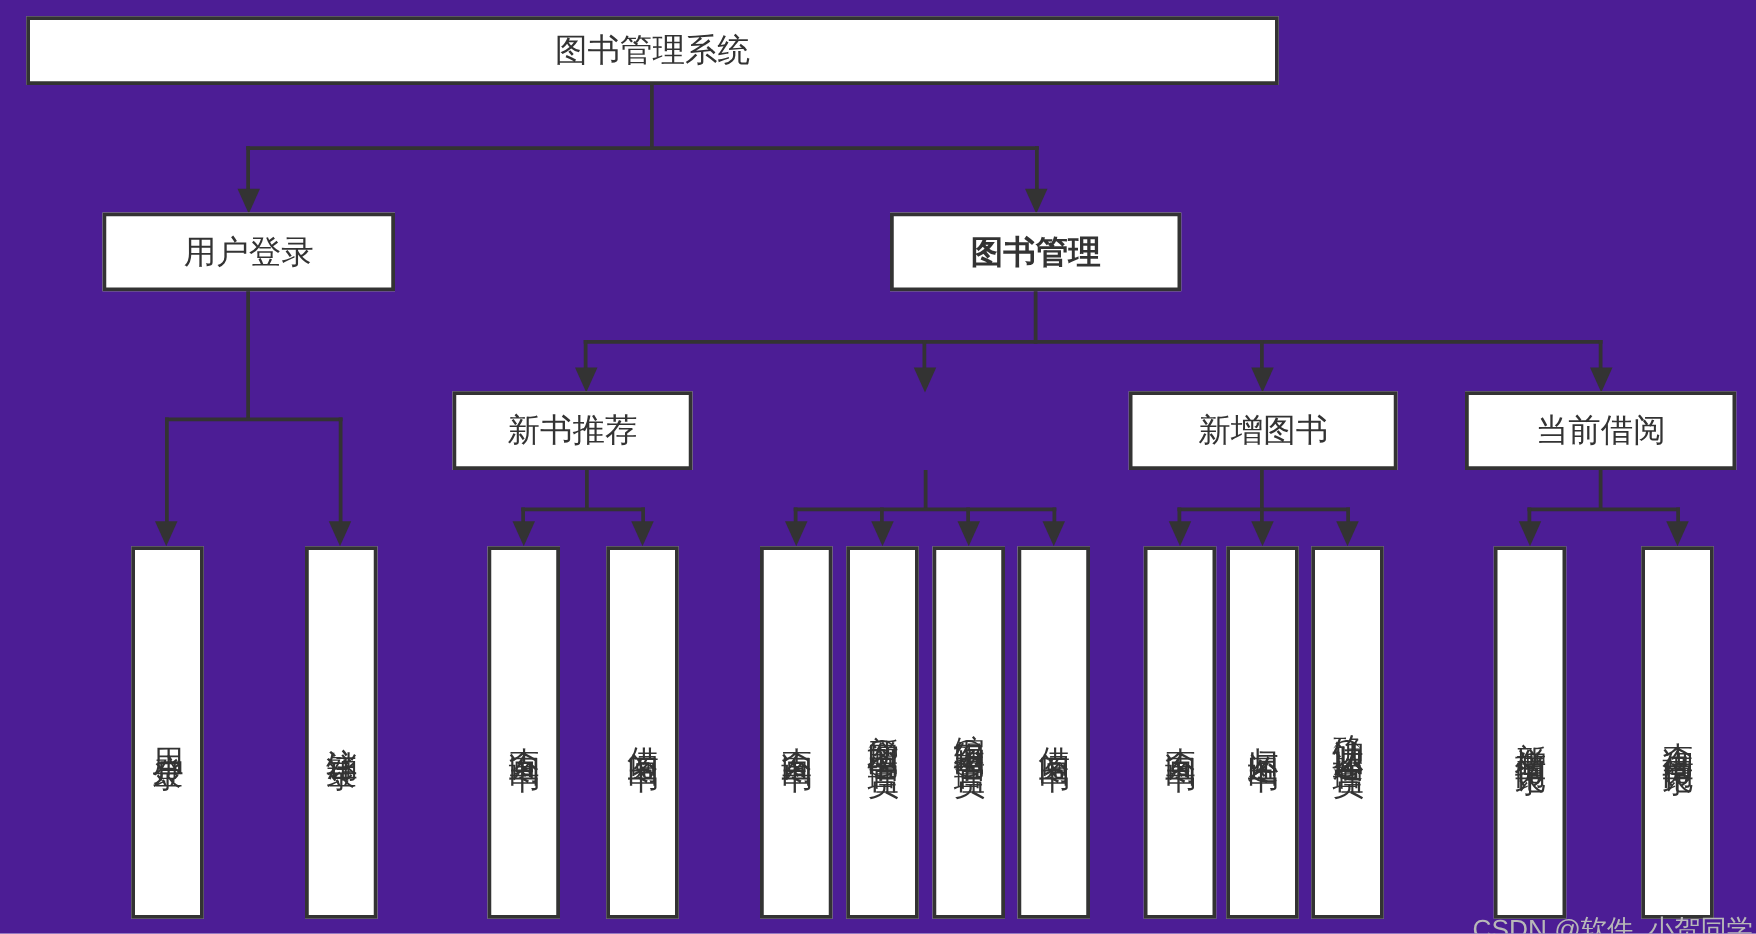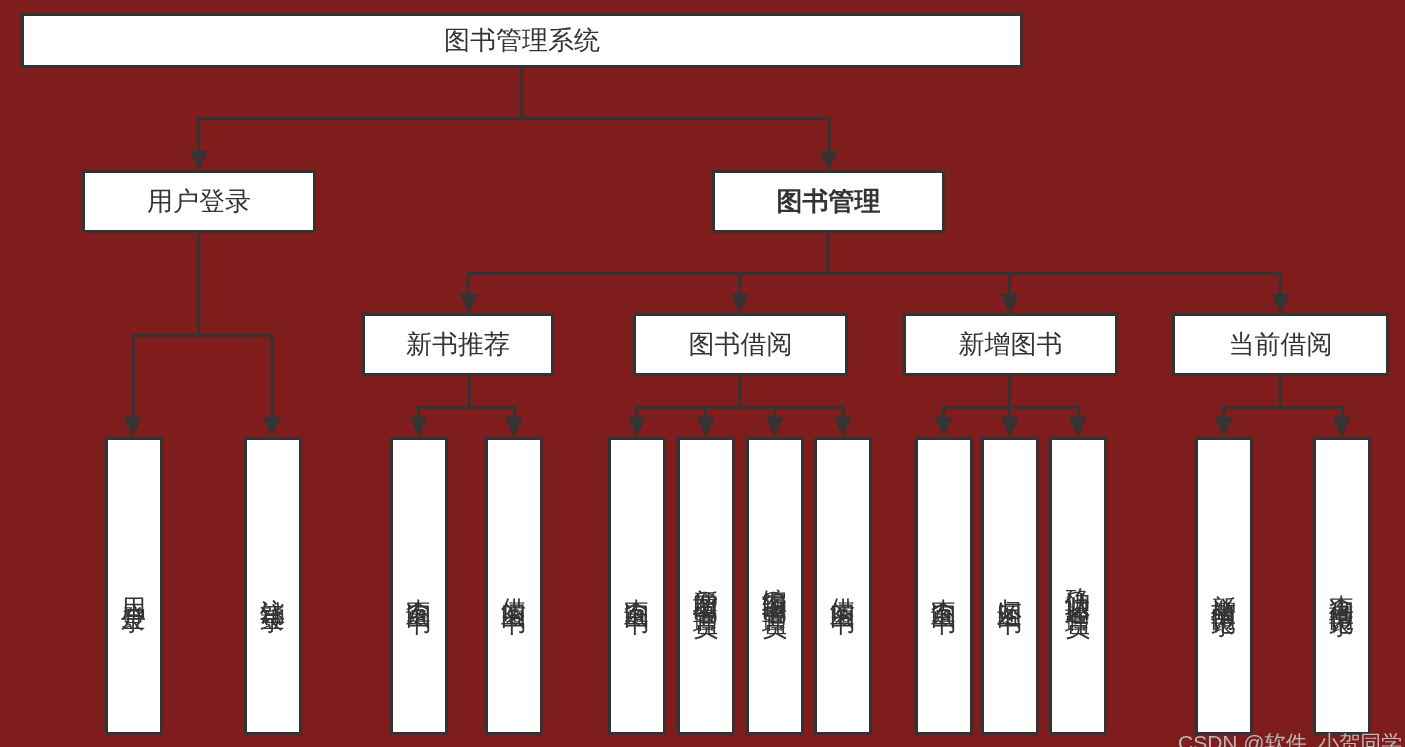--- a/index.html
+++ b/index.html
@@ -1,17 +1,17 @@
 <!DOCTYPE html>
 <html><head>
 <meta charset="utf-8">
 <style>
   html,body{margin:0;padding:0;background:#ffffff;}
   body{font-family:"Liberation Sans",sans-serif;}
-  #canvas{position:relative;width:1405px;height:747px;background:#7f1d1d;overflow:hidden;}
+  #canvas{position:relative;width:1405px;height:747px;background:#4c1d95;overflow:hidden;}
 
   
   .node{
     position:absolute;
     border:3px solid #333333;
     background:#ffffff;
     box-sizing:border-box;
     display:flex;align-items:center;justify-content:center;
     color:#333333;
     font-size:26px;
@@ -83,23 +83,20 @@
   <div class="ar" style="left:460px;top:294px;"></div>
   <div class="vl" style="left:738px;top:272px;height:25px;"></div>
   <div class="ar" style="left:731px;top:294px;"></div>
   <div class="vl" style="left:1008px;top:272px;height:25px;"></div>
   <div class="ar" style="left:1001px;top:294px;"></div>
   <div class="vl" style="left:1279px;top:272px;height:25px;"></div>
   <div class="ar" style="left:1272px;top:294px;"></div>
 
   <div class="node" style="left:362px;top:313px;width:192px;height:63px;">
     <span>新书推荐</span>
-  </div>
-  <div class="node" style="left:633px;top:313px;width:215px;height:63px;">
-    <span>图书借阅</span>
   </div>
   <div class="node" style="left:903px;top:313px;width:215px;height:63px;">
     <span>新增图书</span>
   </div>
   <div class="node" style="left:1172px;top:313px;width:217px;height:63px;">
     <span>当前借阅</span>
   </div>
 
   <div class="vl" style="left:468px;top:376px;height:32px;"></div>
   <div class="hl" style="left:417px;top:406px;width:99px;"></div>

